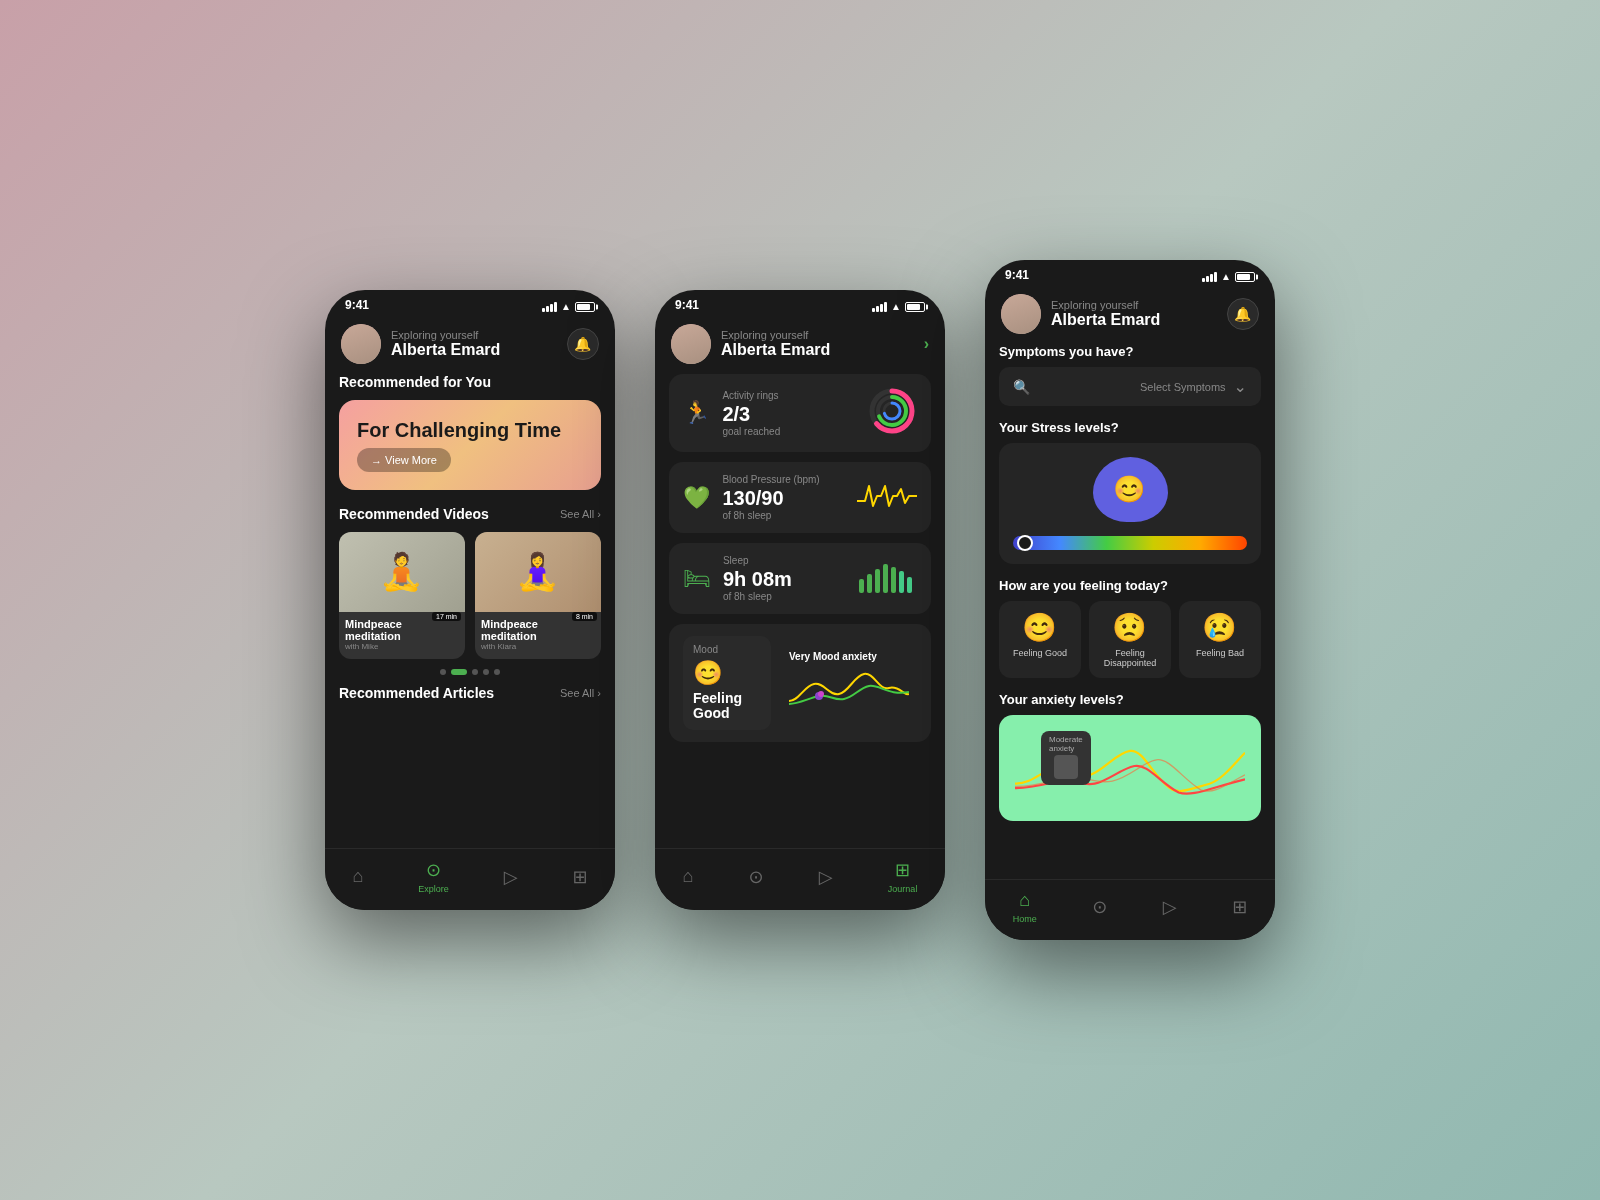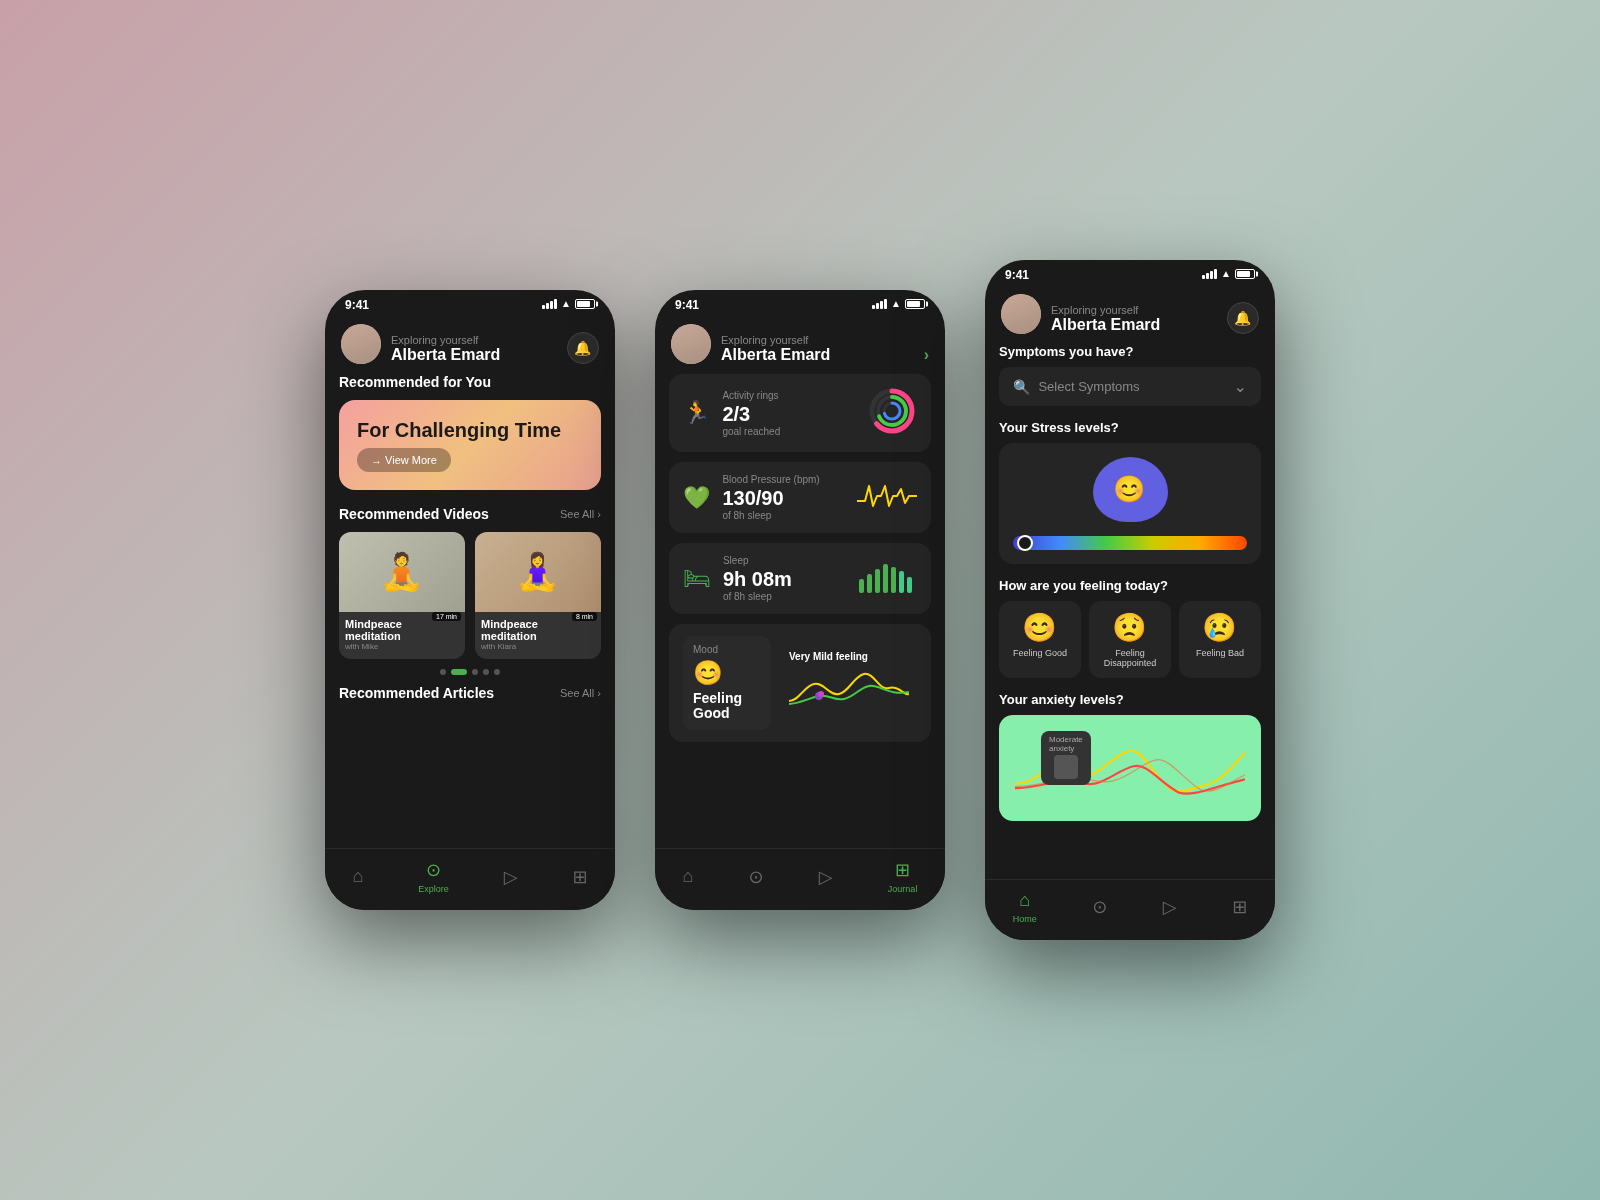--- a/index.html
+++ b/index.html
@@ -24,21 +24,21 @@
     }
 
     .phone-1 { width: 290px; height: 620px; }
     .phone-2 { width: 290px; height: 620px; }
     .phone-3 { width: 290px; height: 680px; }
 
     
     .status-bar {
       display: flex;
       justify-content: space-between;
-      align-items: flex-start;
+      align-items: flex-end;
       padding: 8px 20px 4px;
       color: white;
       font-size: 12px;
       font-weight: 600;
     }
     .status-icons { display: flex; align-items: center; gap: 4px; }
     .signal-bars { display: flex; align-items: flex-end; gap: 1px; }
     .signal-bars span { background: white; width: 3px; border-radius: 1px; }
     .signal-bars span:nth-child(1) { height: 4px; }
     .signal-bars span:nth-child(2) { height: 6px; }
@@ -52,21 +52,21 @@
       content: ''; position: absolute; right: -4px; top: 50%;
       transform: translateY(-50%); width: 2px; height: 5px;
       background: white; border-radius: 0 1px 1px 0;
     }
     .battery-fill { background: white; height: 100%; width: 80%; border-radius: 1px; }
     .wifi-icon { font-size: 10px; }
 
     
     .header {
       display: flex;
-      align-items: flex-end;
+      align-items: center;
       padding: 8px 16px 10px;
       gap: 10px;
       position: relative;
     }
     .avatar {
       width: 40px; height: 40px; border-radius: 50%;
       background: linear-gradient(135deg, #d4a0a0, #c0b0a0);
       overflow: hidden; flex-shrink: 0;
       display: flex; align-items: center; justify-content: center;
     }
@@ -186,21 +186,21 @@
 
     
     .symptoms-section { padding: 0 14px; }
     .section-q { color: white; font-size: 13px; font-weight: 600; margin-bottom: 8px; }
     .select-symptoms {
       background: #252525; border-radius: 10px;
       padding: 10px 14px;
       display: flex; align-items: center;
       gap: 8px; margin-bottom: 14px;
     }
-    .select-text { color: #888; font-size: 13px; flex: 1; }
+    .select-text { color: #888; font-size: 11px; flex: 1; text-align: right; }
     .dropdown-arrow { color: #888; font-size: 16px; }
     .search-icon { color: #888; font-size: 14px; }
 
     .stress-card {
       background: #252525; border-radius: 14px;
       padding: 14px; margin-bottom: 14px;
       display: flex; flex-direction: column; align-items: center; gap: 10px;
     }
     .stress-slider {
       width: 100%; height: 14px; border-radius: 7px;
@@ -416,21 +416,21 @@
       </div>
     </div>
 
     <div class="mood-card">
       <div style="background:#2a2a2a; border-radius:10px; padding:8px 10px; min-width:80px">
         <div class="mood-label">Mood</div>
         <div style="font-size:24px; margin:4px 0">😊</div>
         <div style="color:white; font-size:14px; font-weight:800; line-height:1.1">Feeling Good</div>
       </div>
       <div style="flex:1; padding:0 8px">
-        <div style="color:white; font-size:10px; font-weight:600; margin-bottom:4px">Very Mild feeling</div>
+        <div style="color:white; font-size:10px; font-weight:600; margin-bottom:4px">Very Mood anxiety</div>
         <svg width="120" height="45" viewBox="0 0 120 45">
           <path d="M0,35 C10,35 15,20 25,18 C35,16 40,30 50,28 C60,26 65,10 75,8 C85,6 90,25 100,22 C110,19 115,30 120,28" fill="none" stroke="#FFD700" stroke-width="2"></path>
           <path d="M0,38 C10,38 20,32 30,30 C40,28 45,35 55,33 C65,31 70,22 80,20 C90,18 100,30 120,26" fill="none" stroke="#44cc44" stroke-width="2"></path>
           <circle cx="30" cy="30" r="4" fill="#8844cc"></circle>
           <circle cx="32" cy="28" r="3" fill="#cc44cc"></circle>
         </svg>
       </div>
     </div>
   </div>
 

